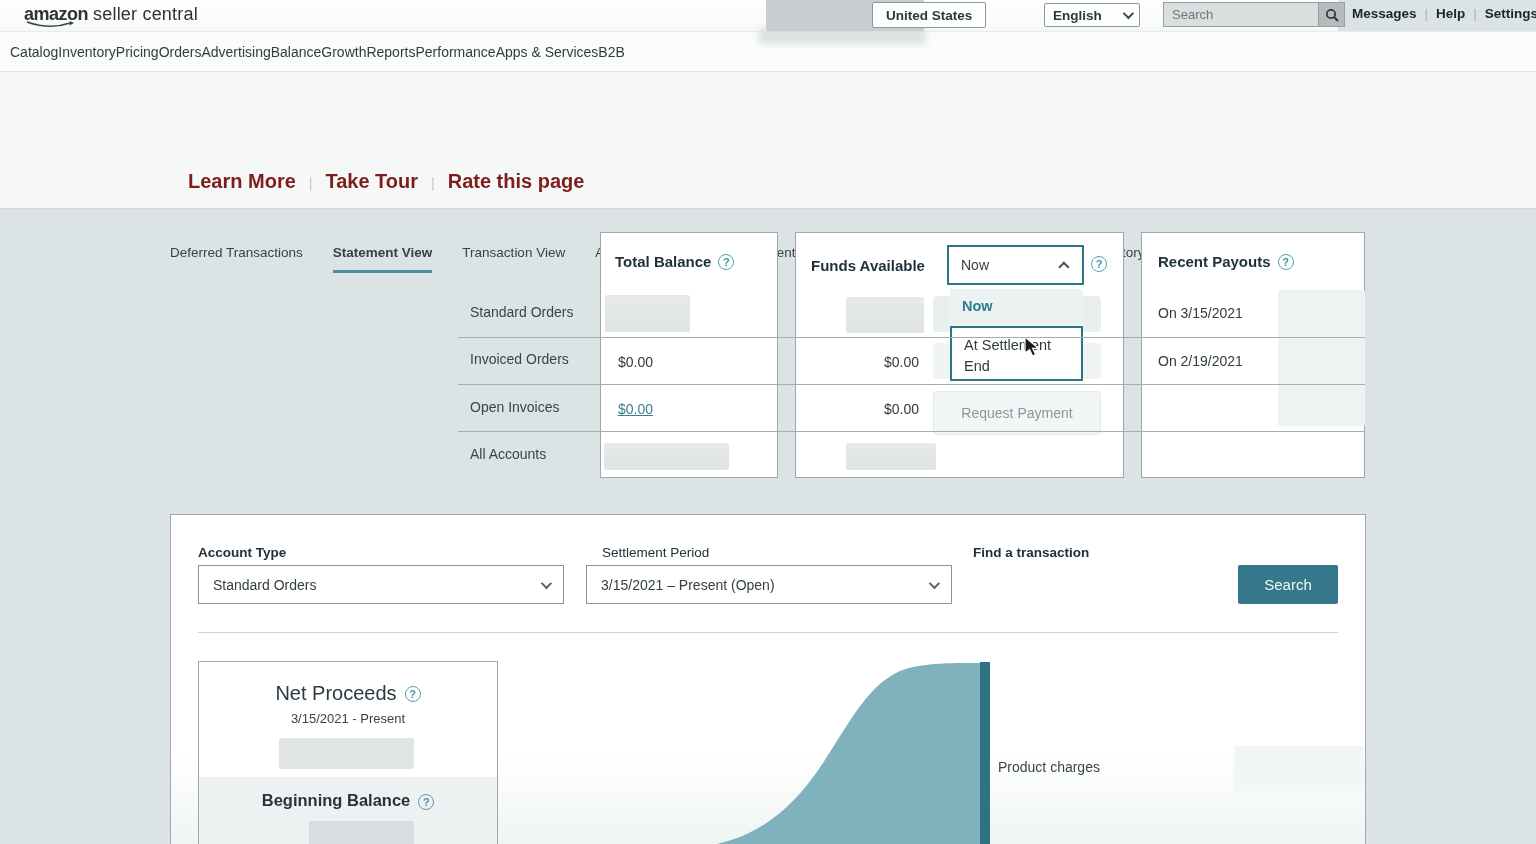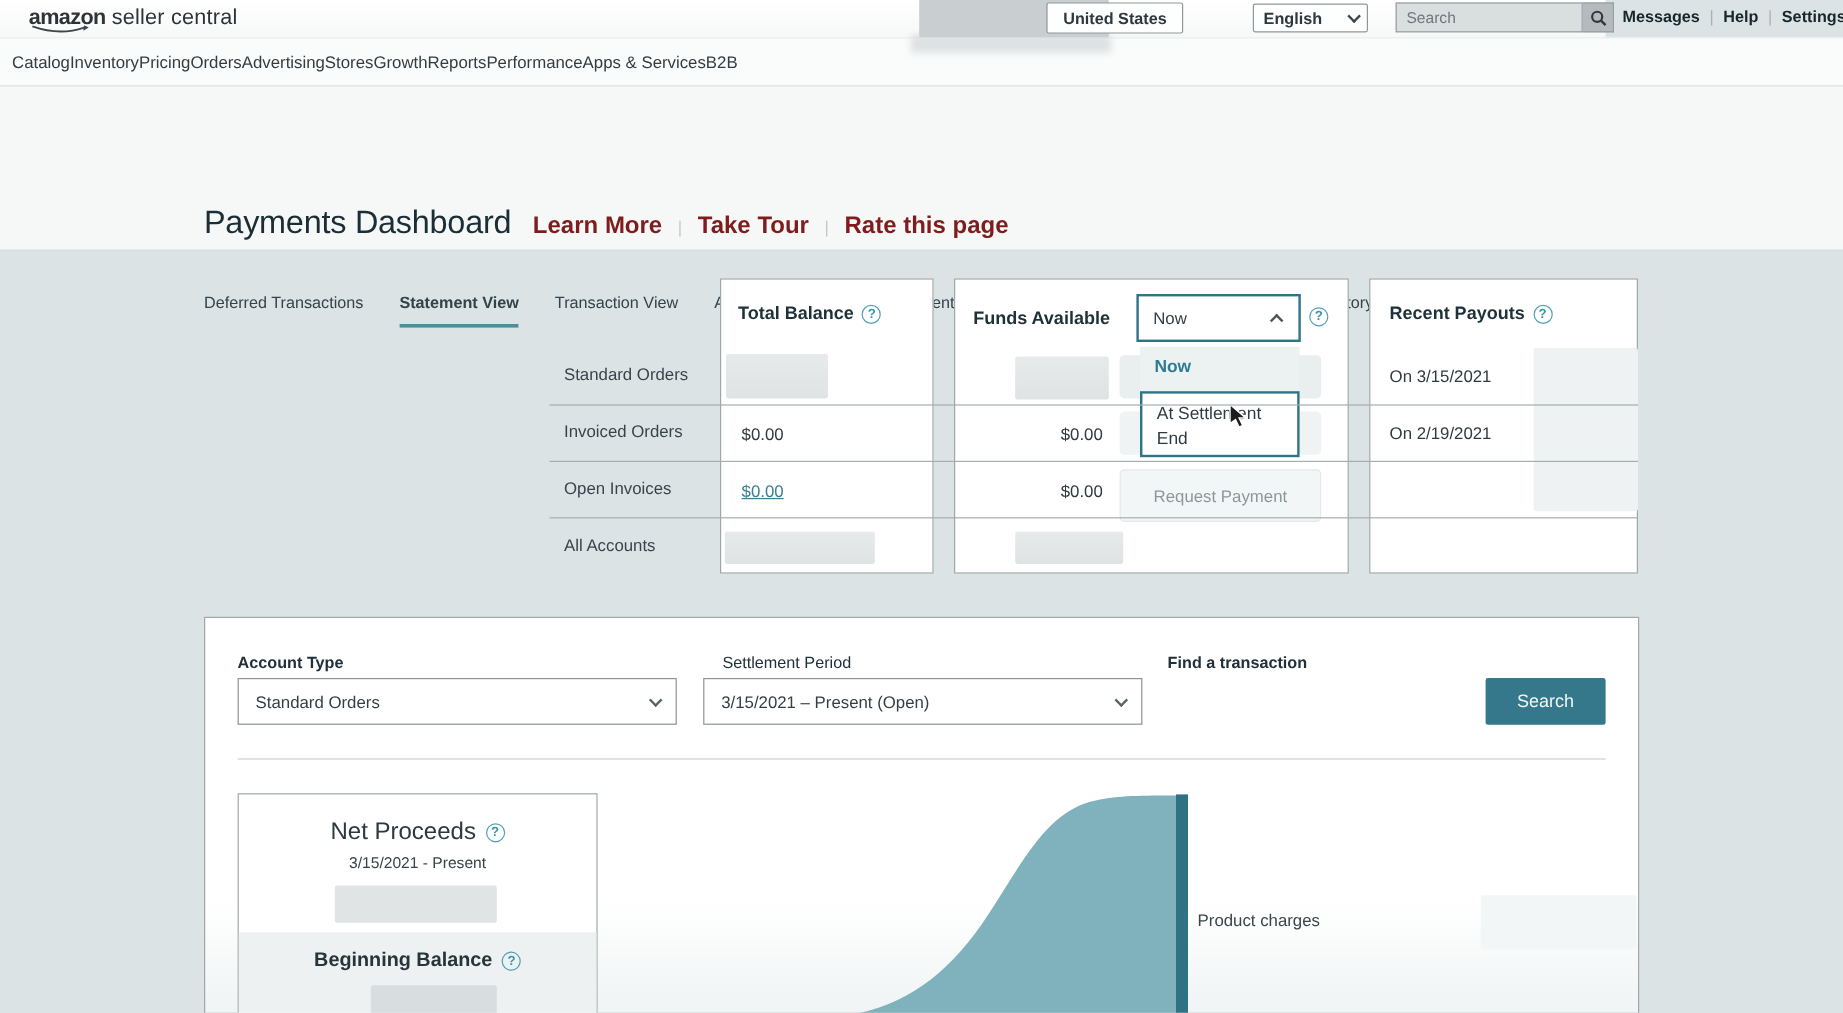--- a/index.html
+++ b/index.html
@@ -105,21 +105,21 @@
            font-family:"Liberation Sans",sans-serif; }
   .panel-divider { position:absolute; left:27px; top:117px; width:1140px; height:1px; background:#ccd1d2; }
 
   .np-card { position:absolute; left:27px; top:146px; width:300px; height:185px;
            background:#ffffff; border:1px solid #a0a8aa; text-align:center; z-index:2; }
   .np-title { margin-top:20px; font-size:20px; font-weight:500; color:#2b3a40;
            display:flex; align-items:center; justify-content:center; gap:8px; }
   .np-period { margin-top:6px; font-size:13px; color:#394449; }
   .np-gray { position:absolute; left:0; top:115px; width:298px; height:70px; background:#edf1f1; }
   .np-bb { margin-top:14px; font-size:16.5px; font-weight:600; color:#273439;
-           display:flex; align-items:center; justify-content:center; gap:8px; }
+           display:flex; align-items:flex-end; justify-content:center; gap:8px; }
 
   .chart-label { position:absolute; left:827px; top:244px; font-size:14px; color:#3a454a; z-index:3; }
   .chart-blur { position:absolute; left:1063px; top:231px; width:130px; height:45px;
            background:#f3f6f7; border-radius:2px; z-index:2; }
 
   .cursor { position:absolute; z-index:40; pointer-events:none; }
 </style>
 </head>
 <body>
 
@@ -159,31 +159,30 @@
       <span>Settings</span>
     </div>
   </div>
 
   <div class="navbar">
     <span class="nav-item">Catalog</span>
     <span class="nav-item">Inventory</span>
     <span class="nav-item">Pricing</span>
     <span class="nav-item">Orders</span>
     <span class="nav-item">Advertising</span>
-    <span class="nav-item">Stores</span>
+    <span class="nav-item">Balance</span>
     <span class="nav-item">Growth</span>
     <span class="nav-item">Reports</span>
     <span class="nav-item">Performance</span>
     <span class="nav-item">Apps &amp; Services</span>
     <span class="nav-item">B2B</span>
   </div>
 
   <div class="pageband">
     <div class="page-title-row">
-      <div class="page-title">Payments Dashboard</div>
       <div class="title-links">
         <a>Learn More</a>
         <span class="sep">|</span>
         <a>Take Tour</a>
         <span class="sep">|</span>
         <a>Rate this page</a>
       </div>
     </div>
     <div class="tabs">
       <div class="tab">Deferred Transactions</div>

